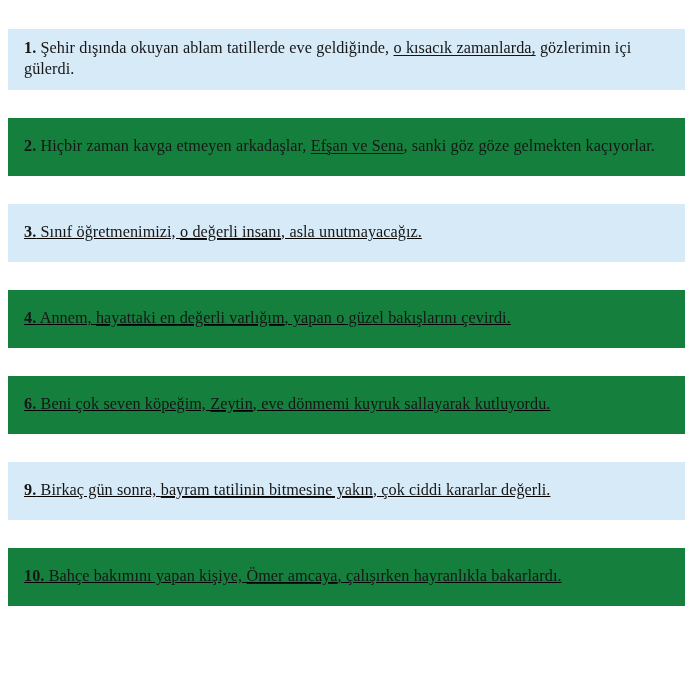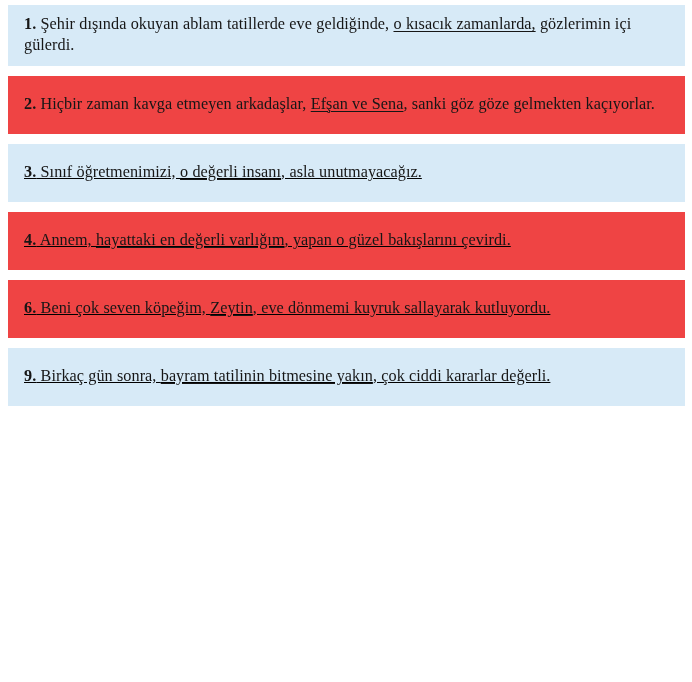--- a/index.html
+++ b/index.html
@@ -12,34 +12,35 @@
     height: 682px;
     font-family: "Liberation Serif", "DejaVu Serif", serif;
     overflow: hidden;
   }
   .exercise-list {
     width: 692px;
     padding: 5px 7px 0 8px;
     box-sizing: border-box;
     display: flex;
     flex-direction: column;
-    gap: 10px;
+    gap: 28px;
+    margin-top: 24px;
   }
   .sentence-box {
     box-sizing: border-box;
     width: 677px;
     padding: 9px 14px 9px 16px;
     display: flex;
     align-items: center;
   }
   .sentence-box.tone-blue {
     background: #d7eaf7;
   }
   .sentence-box.tone-yellow {
-    background: #ef4444;
+    background: #15803d;
   }
   .sentence-box.h-two {
     min-height: 58px;
   }
   .sentence-box.h-one {
     min-height: 58px;
     text-decoration: underline;
   }
   .sentence-text {
     font-size: 16.2px;
@@ -72,13 +73,16 @@
     </div>
     <div class="sentence-box tone-yellow h-one">
       <div class="sentence-text"><span class="num">4.</span><span> Annem, </span><span class="ul">hayattaki en değerli varlığım</span><span>, yapan o güzel bakışlarını çevirdi.</span></div>
     </div>
     <div class="sentence-box tone-yellow h-one">
       <div class="sentence-text"><span class="num">6.</span><span> Beni çok seven köpeğim, </span><span class="ul">Zeytin</span><span>, eve dönmemi kuyruk sallayarak kutluyordu.</span></div>
     </div>
     <div class="sentence-box tone-blue h-one">
       <div class="sentence-text"><span class="num">9.</span><span> Birkaç gün sonra, </span><span class="ul">bayram tatilinin bitmesine yakın</span><span>, çok ciddi kararlar değerli.</span></div>
     </div>
+    <div class="sentence-box tone-yellow h-one">
+      <div class="sentence-text"><span class="num">10.</span><span> Bahçe bakımını yapan kişiye, </span><span class="ul">Ömer amcaya</span><span>, çalışırken hayranlıkla bakarlardı.</span></div>
+    </div>
   </div>
 
 </body></html>

